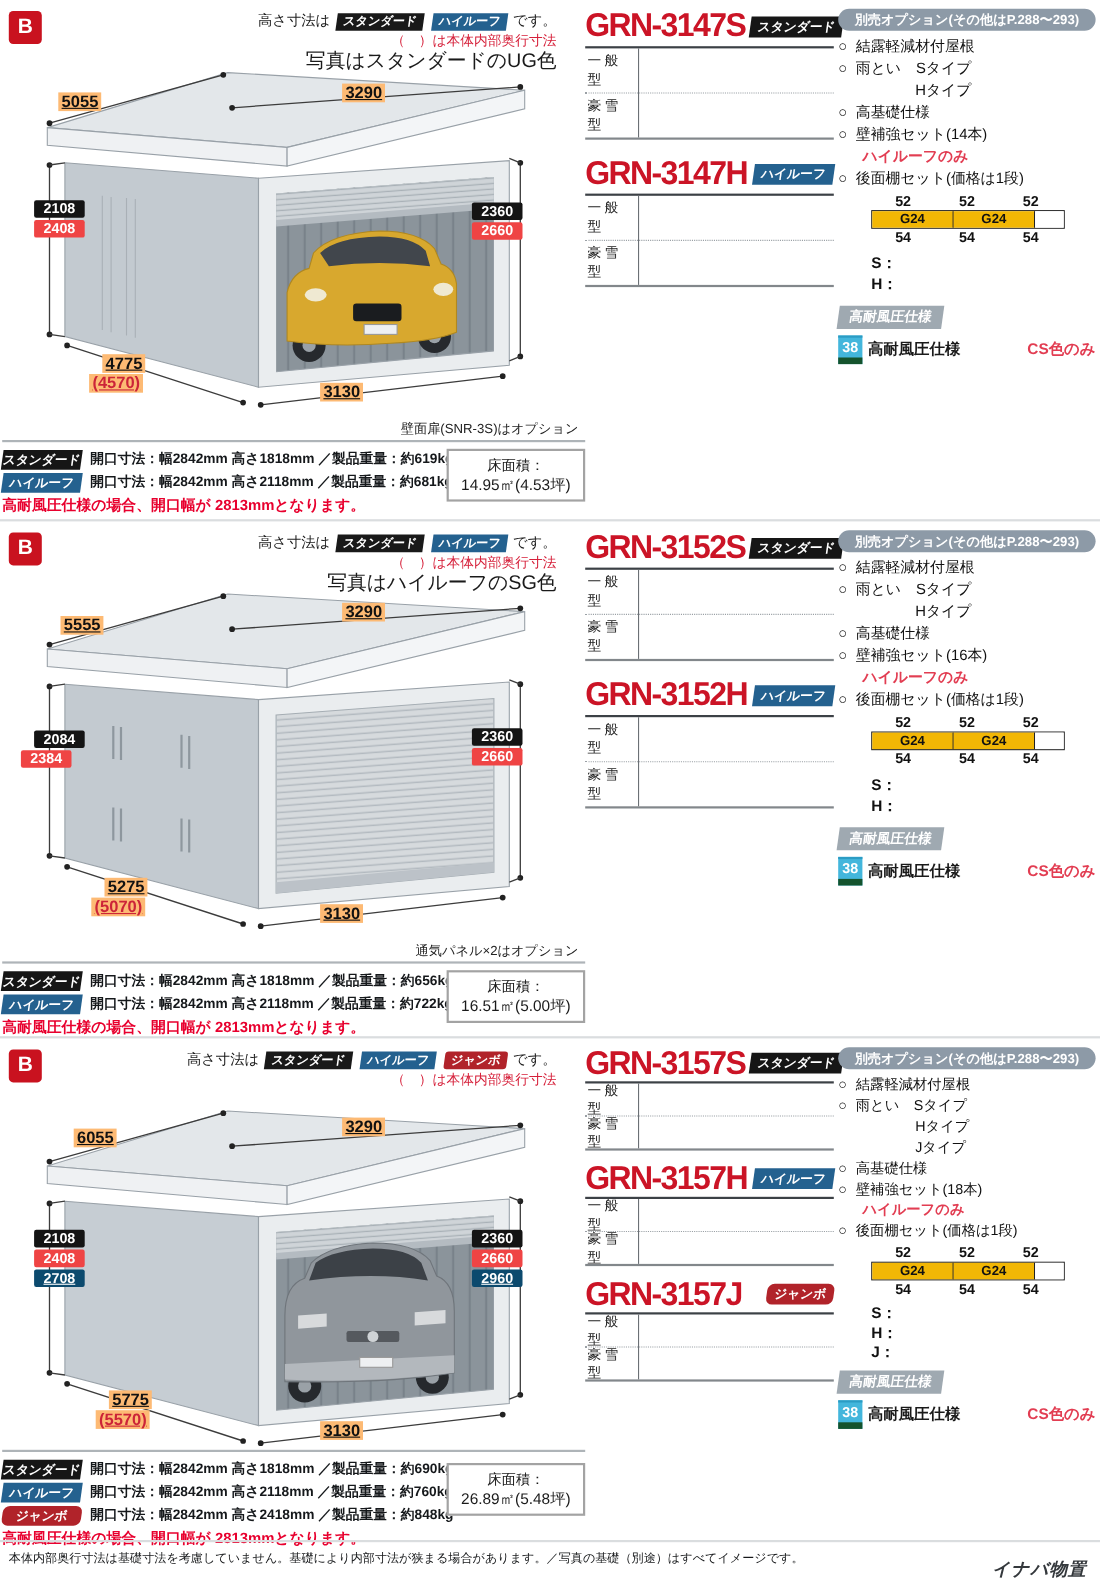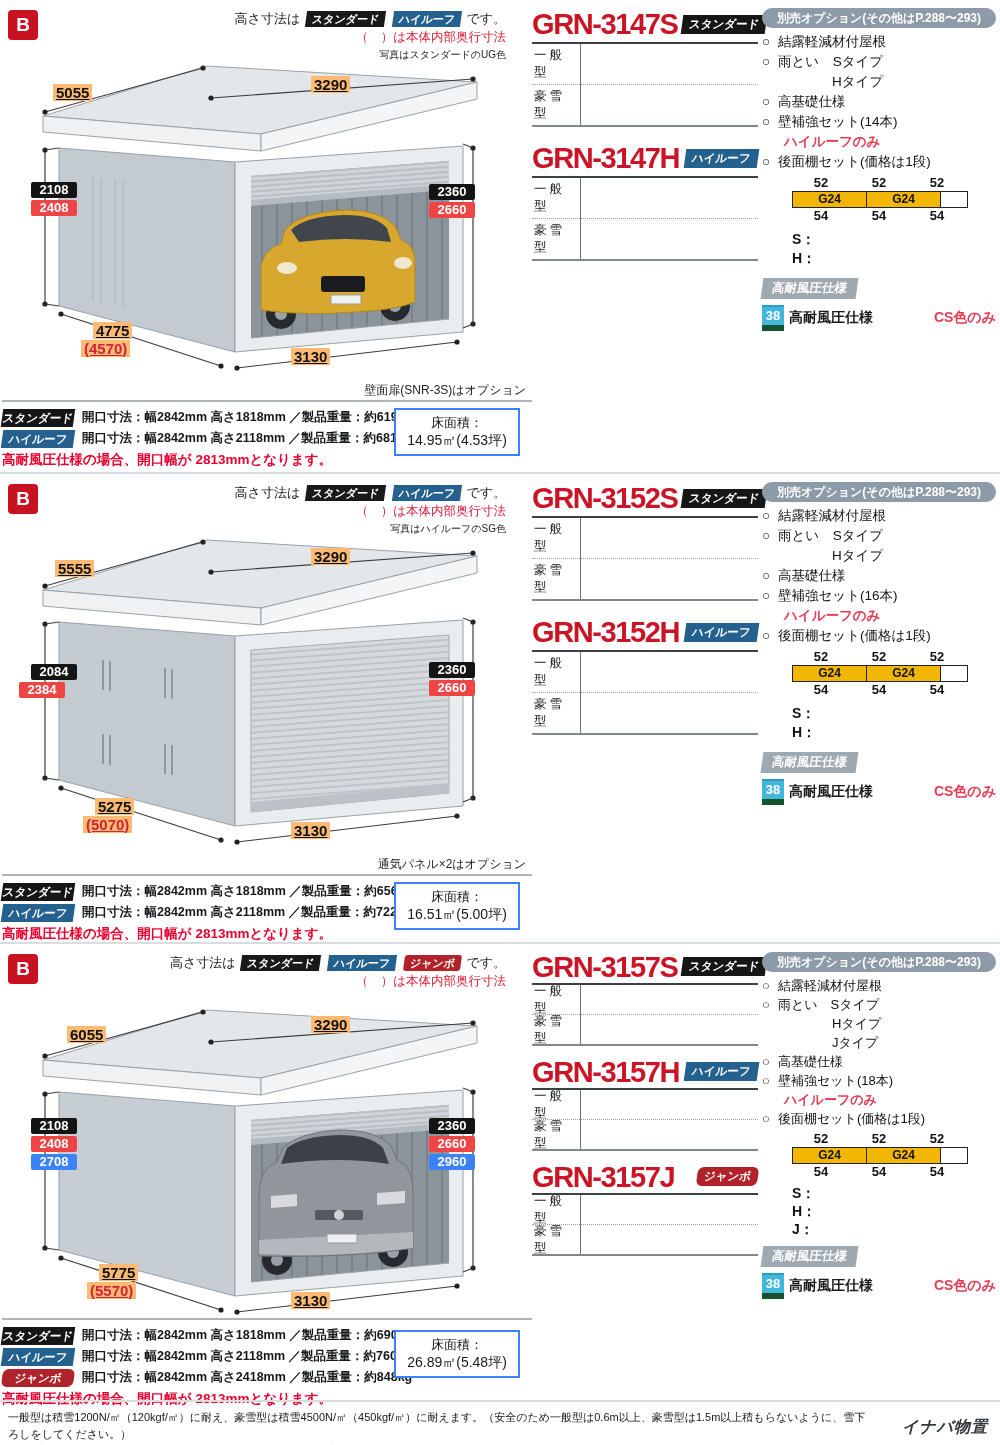--- a/index.html
+++ b/index.html
@@ -15,30 +15,30 @@
 
   .bicon{position:absolute;left:8px;top:10px;width:30px;height:30px;background:#c9121f;border-radius:4px;
     display:flex;align-items:center;justify-content:center;color:#fff;font-weight:900;font-size:19px;}
 
   .notes{position:absolute;top:10px;right:494px;text-align:right;font-size:13px;line-height:18px;white-space:nowrap;}
   .note-badge{display:inline-block;padding:0 6px;color:#fff;font-size:11px;font-weight:bold;transform:skewX(-8deg);margin:0 2px;line-height:16px;}
   .nb-std{background:#191919;}
   .nb-high{background:#24618f;}
   .nb-jumbo{background:#b1232a;border-radius:3px;}
   .note-line2{color:#d6203a;font-size:12.5px;}
-  .note-line3{color:#1a1a1a;font-size:10px;}
+  .note-line3{color:#1a1a1a;font-size:18px;}
 
   .diagram{position:absolute;left:15px;top:52px;width:500px;height:335px;}
   .diagram svg{position:absolute;left:0;top:0;}
   .dim{position:absolute;font-size:15px;font-weight:bold;color:#111;background:#fdba74;padding:0 3px;white-space:nowrap;text-decoration:underline;}
   .dim-red{color:#cc2438;}
   .chip{position:absolute;width:46px;height:16px;line-height:16px;text-align:center;color:#fff;font-size:13px;font-weight:bold;border-radius:2px;}
   .chip-k{background:#141414;}
   .chip-b{background:#ef4444;}
-  .chip-r{background:#3b82f6;}
+  .chip-r{background:#0c4a6e;text-decoration:underline;}
 
   .models{position:absolute;left:532px;top:6px;width:226px;}
   .model{margin-bottom:13px;}
   .model-head{display:flex;align-items:center;height:36px;}
   .mname{font-size:30px;font-weight:800;color:#cb1426;letter-spacing:-1.5px;transform:scaleX(.97);transform-origin:left center;white-space:nowrap;}
   .badge{margin-left:auto;flex:none;color:#fff;font-size:11.5px;font-weight:bold;padding:2px 7px;transform:skewX(-8deg);white-space:nowrap;}
   .b-std{background:#161616;}
   .b-high{background:#24618f;}
   .b-jumbo{background:#b1232a;border-radius:6px;}
   .mtable{border-top:2px solid #3c4146;border-bottom:2px solid #82878b;position:relative;}
@@ -80,21 +80,21 @@
 
   .specs{position:absolute;left:2px;width:530px;border-top:2px solid #aeb4b8;padding-top:5px;box-sizing:border-box;}
   #sec1 .specs{top:400px;}
   #sec2 .specs{top:400px;}
   #sec3 .specs{top:374px;}
   .pre-note{position:absolute;top:-20px;right:6px;font-size:12px;color:#222;}
   .spec-row{display:flex;align-items:center;height:21px;}
   .spec-badge{width:72px;flex:none;text-align:center;color:#fff;font-size:11.5px;font-weight:bold;padding:1.5px 0;transform:skewX(-8deg);margin-right:8px;}
   .spec-text{font-size:12.5px;font-weight:700;color:#15181b;white-space:nowrap;}
   .red-note{margin-top:2px;color:#e8002e;font-size:13.5px;font-weight:bold;}
-  .floor{position:absolute;right:12px;top:6px;width:118px;border:2px solid #3b82f6;text-align:center;padding:4px 2px;background:#fff;}
+  .floor{position:absolute;right:0;top:6px;width:118px;border:2px solid #a3a3a3;text-align:center;padding:4px 2px;background:#fff;}
   #sec3 .floor{top:10px;}
   .floor-label{font-size:13px;}
   .floor-value{font-size:14px;}
 
   .footer{position:absolute;top:1400px;left:0;width:1000px;height:45px;border-top:2px solid #dadddf;padding-top:7px;box-sizing:border-box;}
   .footer-text{margin-left:8px;font-size:11px;line-height:16.5px;color:#16181a;width:860px;}
   .brand{position:absolute;right:12px;top:15px;font-size:16px;font-weight:800;font-style:italic;color:#34383c;letter-spacing:1px;}
 </style>
 </head>
 <body>
@@ -701,16 +701,15 @@
     </div>
     <div class="red-note">高耐風圧仕様の場合、開口幅が 2813mmとなります。</div>
     <div class="floor">
       <div class="floor-label">床面積：</div>
       <div class="floor-value">26.89㎡(5.48坪)</div>
     </div>
   </div>
 </div>
 
 <div class="footer">
-  <div class="footer-text">一般型は積雪1200N/㎡（120kgf/㎡）に耐え、豪雪型は積雪4500N/㎡（450kgf/㎡）に耐えます。（安全のため一般型は0.6m以上、豪雪型は1.5m以上積もらないように、雪下ろしをしてください。）</div>
   <div class="footer-text">本体内部奥行寸法は基礎寸法を考慮していません。基礎により内部寸法が狭まる場合があります。／写真の基礎（別途）はすべてイメージです。</div>
   <div class="brand">イナバ物置</div>
 </div>
 
 </body></html>

